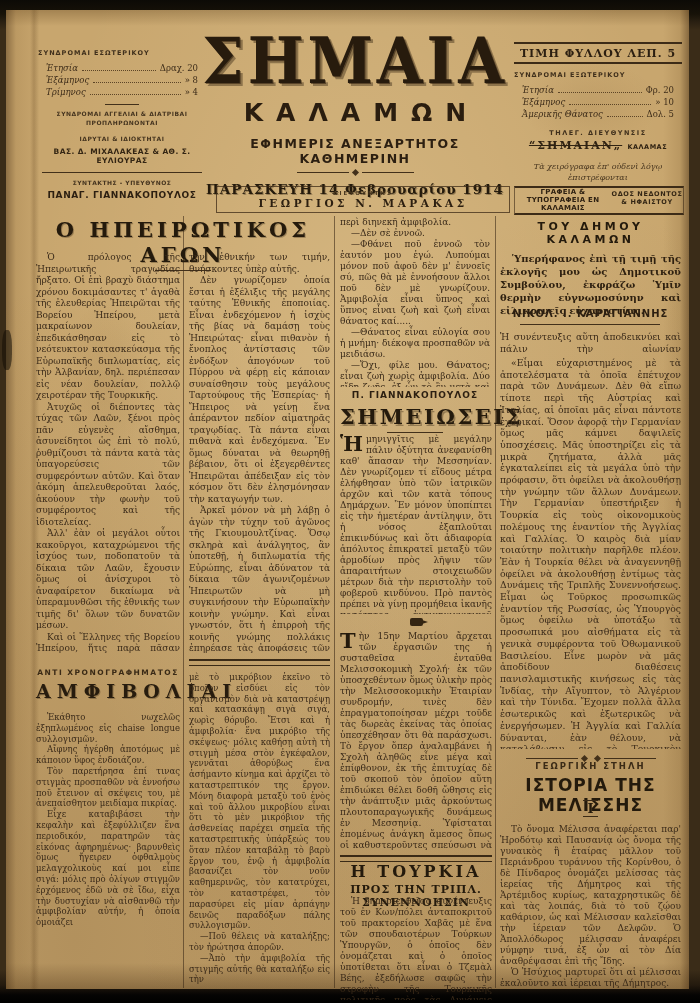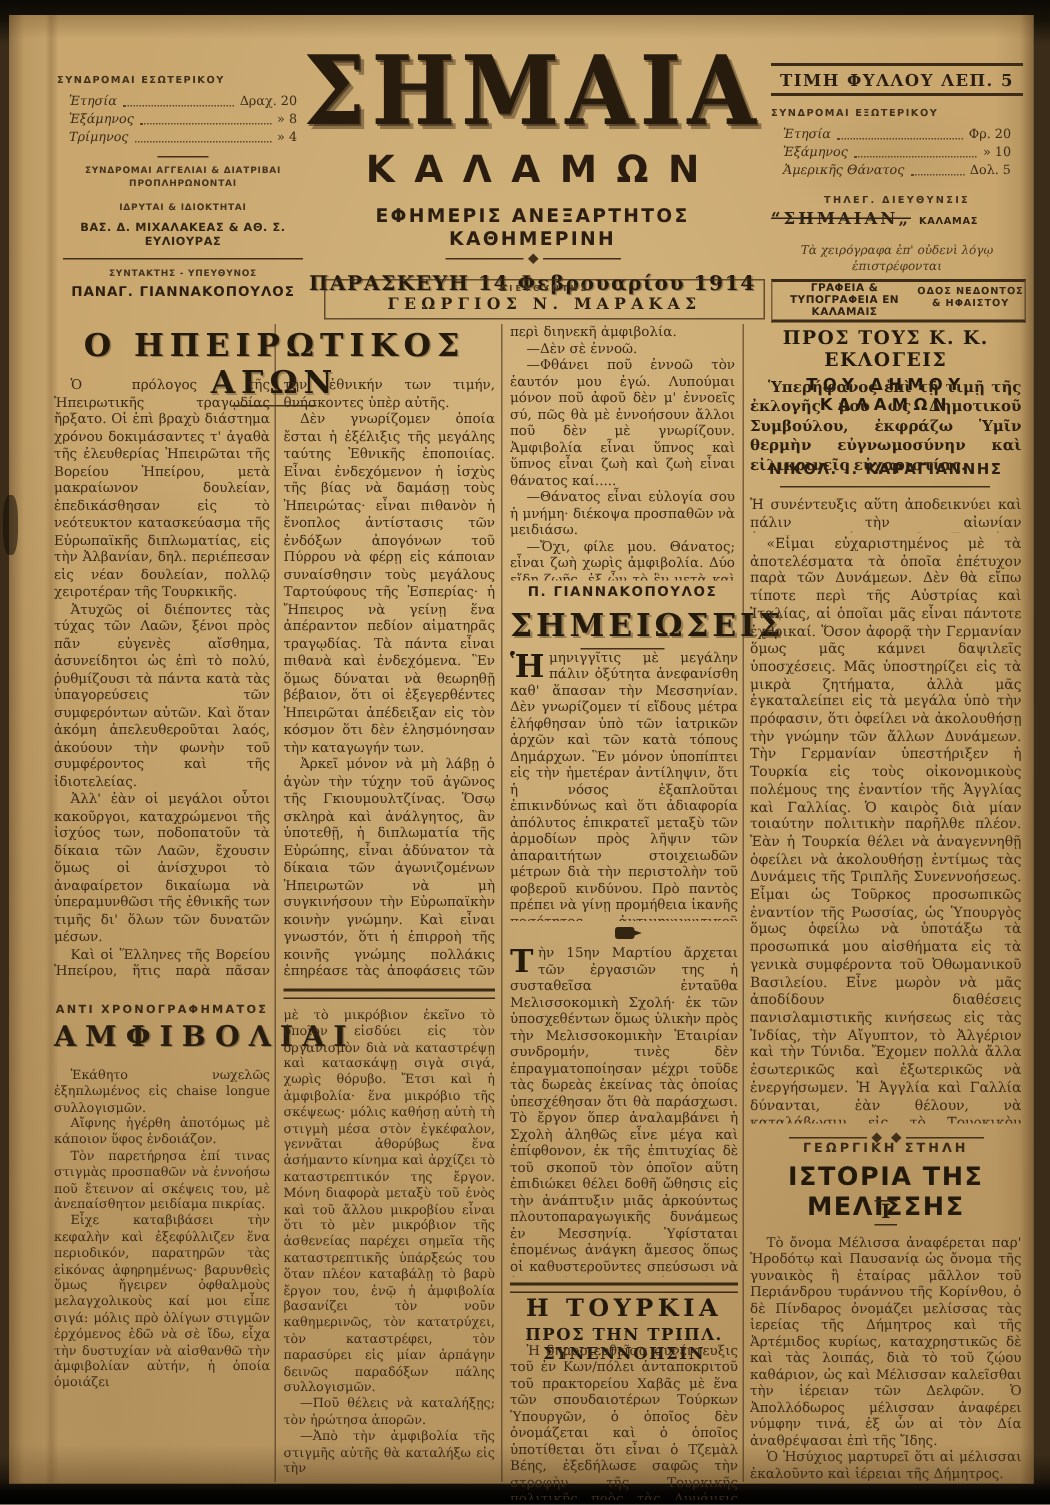--- a/index.html
+++ b/index.html
@@ -60,21 +60,21 @@
   .orn-rule .dia{width:5px;height:5px;background:#42301a;transform:rotate(45deg);margin:0 4px;}
   .dateline{font-weight:bold;font-size:13.5px;letter-spacing:1px;color:#241a0c;margin-top:6px;
     text-shadow:1px 1px 0 rgba(40,26,10,.35);}
 
   .dirbox{border:1px solid rgba(60,42,22,.75);display:flex;flex-direction:column;justify-content:center;}
   .dirlabel{font-family:"DejaVu Sans",sans-serif;font-weight:bold;font-size:5.5px;letter-spacing:2px;color:#4a3820;text-align:center;}
   .dirname{font-weight:bold;font-size:10.5px;letter-spacing:3.5px;color:#2c1f10;text-align:center;margin-top:1px;}
 
   .telegraph-label{font-family:"DejaVu Sans",sans-serif;font-weight:bold;font-size:6.5px;letter-spacing:1.5px;
     color:#40301c;text-align:center;margin-top:9px;}
-  .telegraph{font-weight:bold;font-size:9.5px;letter-spacing:2px;color:#2f2212;margin-top:2px;}
+  .telegraph{font-weight:bold;font-size:9.5px;letter-spacing:2px;color:#2f2212;text-align:center;margin-top:2px;}
   .telegraph .struck{text-decoration:line-through;font-size:11px;}
   .telegraph .city{font-size:6.5px;letter-spacing:.5px;font-family:"DejaVu Sans",sans-serif;}
   .manuscripts{font-style:italic;font-size:8px;line-height:10.5px;color:#463télé;color:#46341e;text-align:center;margin:10px 14px 0;}
   .officesbox{border-top:2px solid #3c2b17;border-bottom:2px solid #3c2b17;border-left:1px solid rgba(60,42,22,.6);border-right:1px solid rgba(60,42,22,.6);
     display:flex;flex-direction:row;justify-content:center;}
   .offices1{font-family:"DejaVu Sans",sans-serif;font-weight:bold;font-size:7px;letter-spacing:.3px;color:#2e2112;text-align:center;}
   .offices2{font-family:"DejaVu Sans",sans-serif;font-weight:bold;font-size:6.5px;letter-spacing:.6px;color:#35271500;color:#352715;text-align:center;margin-top:2px;}
 
   
   .txt{font-size:9px;line-height:11.5px;text-align:justify;color:#3a2a19;overflow:hidden;}
@@ -278,21 +278,20 @@
 <div class="hr dbl" style="left:340px;top:855px;width:152px;"></div>
 <div class="blk" style="left:340px;top:862px;width:152px;">
   <div class="tourk-h1">Η ΤΟΥΡΚΙΑ</div>
   <div class="tourk-h2">ΠΡΟΣ ΤΗΝ ΤΡΙΠΛ. ΣΥΝΕΝΝΟΗΣΙΝ</div>
 </div>
 <div class="blk txt mid" style="left:340px;top:896px;width:152px;height:104px;">
   <p>Ἡ δημοσιευθεῖσα συνέντευξις τοῦ ἐν Κων/πόλει ἀνταποκριτοῦ τοῦ πρακτορείου Χαβᾶς μὲ ἕνα τῶν σπουδαιοτέρων Τούρκων Ὑπουργῶν, ὁ ὁποῖος δὲν ὀνομάζεται καὶ ὁ ὁποῖος ὑποτίθεται ὅτι εἶναι ὁ Τζεμὰλ Βέης, ἐξεδήλωσε σαφῶς τὴν στροφὴν τῆς Τουρκικῆς πολιτικῆς πρὸς τὰς Δυνάμεις τῆς Τριπλῆς Συνεννοήσεως, ἀποκαλύπτει δὲ συγχρόνως</p>
 </div>
 
 <div class="blk" style="left:500px;top:217px;width:181px;">
-  <div class="elect-h1">ΠΡΟΣ ΤΟΥΣ Κ. Κ. ΕΚΛΟΓΕΙΣ</div>
   <div class="elect-h2">ΤΟΥ ΔΗΜΟΥ ΚΑΛΑΜΩΝ</div>
 </div>
 <div class="blk elect-msg" style="left:500px;top:252px;width:181px;height:56px;">
   <p>Ὑπερήφανος ἐπὶ τῇ τιμῇ τῆς ἐκλογῆς μου ὡς Δημοτικοῦ Συμβούλου, ἐκφράζω Ὑμῖν θερμὴν εὐγνωμοσύνην καὶ εἰλικρινεῖς εὐχαριστίας.</p>
 </div>
 <div class="blk signature" style="left:500px;top:308px;width:181px;font-size:10px;">ΝΙΚΟΛ. Ι. ΚΑΡΑΓΙΑΝΝΗΣ</div>
 <div class="hr" style="left:520px;top:324px;width:140px;"></div>
 
 <div class="blk txt" style="left:500px;top:331px;width:181px;height:24px;font-size:9.3px;line-height:11.6px;">
   <p class="noind">Ἡ συνέντευξις αὕτη ἀποδεικνύει καὶ πάλιν τὴν αἰωνίαν ἀντιγερμανικότητα τῆς Τουρκίας· ἔχει δὲ ὡς ἑξῆς:</p>

